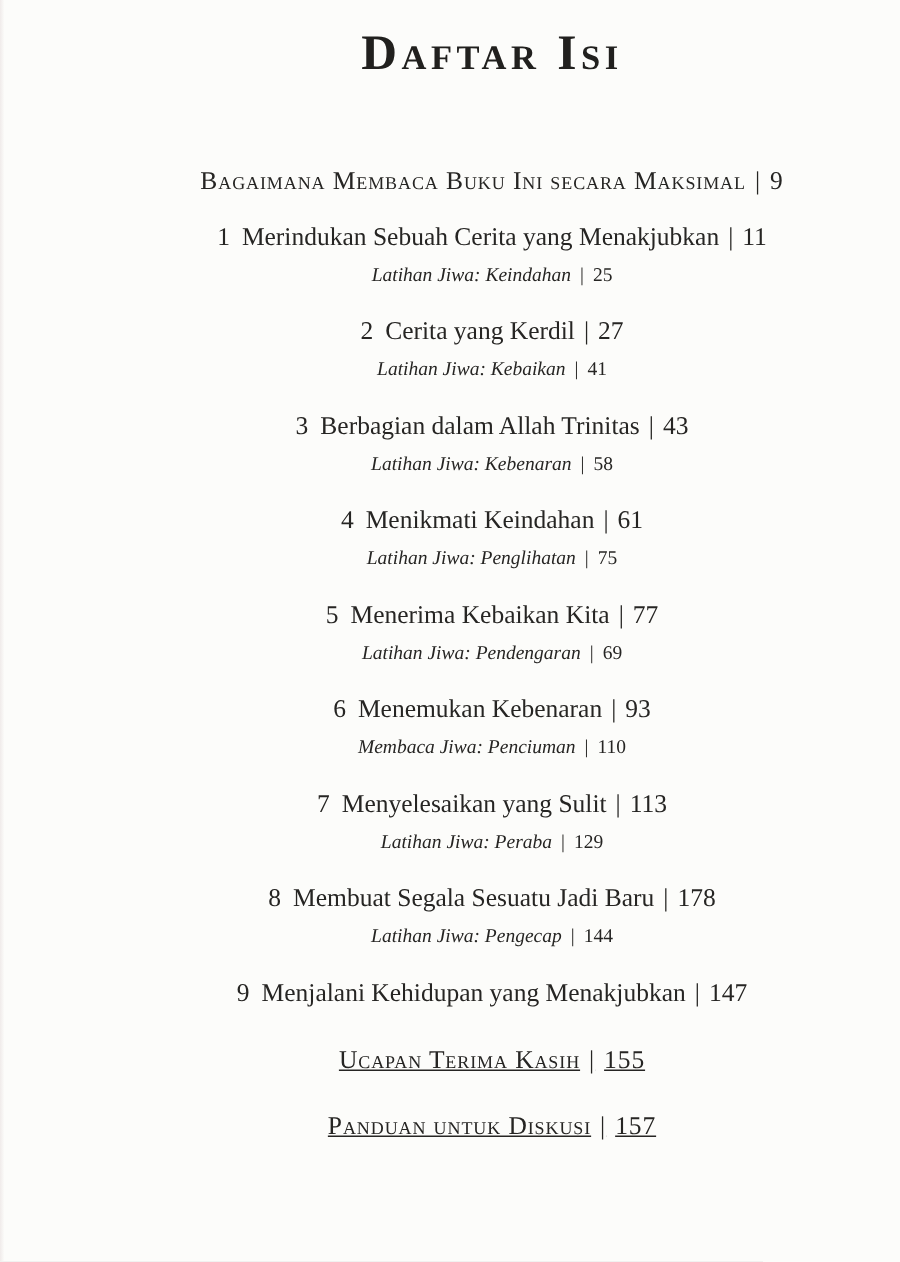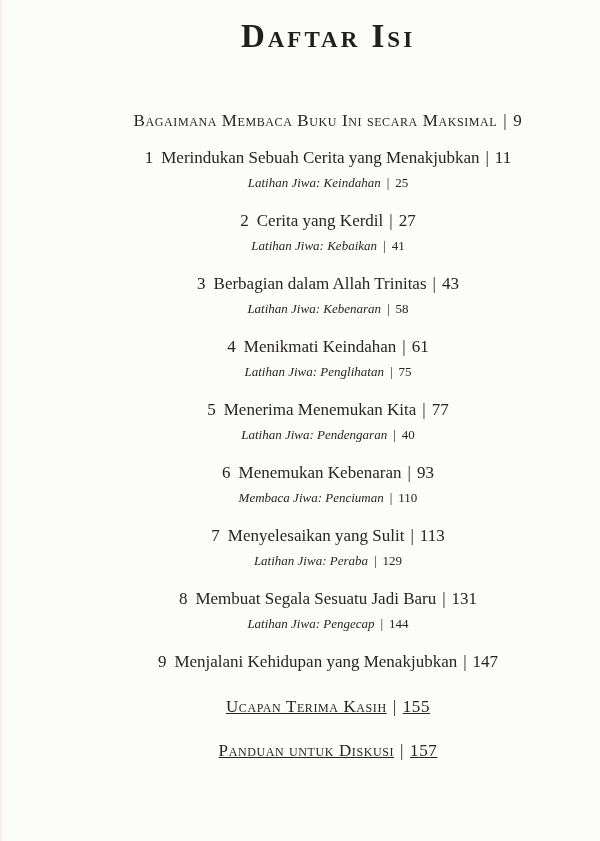--- a/index.html
+++ b/index.html
@@ -144,24 +144,24 @@
     <div class="ch-line">
       <span class="ch-num">4</span><span>Menikmati Keindahan</span><span class="sep">|</span><span>61</span>
     </div>
     <div class="sub-line">
       <span class="sub-label">Latihan Jiwa: Penglihatan</span><span class="sep">|</span><span>75</span>
     </div>
   </div>
 
   <div class="chapter">
     <div class="ch-line">
-      <span class="ch-num">5</span><span>Menerima Menemukan Kita</span><span class="sep">|</span><span>77</span>
-    </div>
-    <div class="sub-line">
-      <span class="sub-label">Latihan Jiwa: Pendengaran</span><span class="sep">|</span><span>40</span>
+      <span class="ch-num">5</span><span>Menerima Kebaikan Kita</span><span class="sep">|</span><span>77</span>
+    </div>
+    <div class="sub-line">
+      <span class="sub-label">Latihan Jiwa: Pendengaran</span><span class="sep">|</span><span>69</span>
     </div>
   </div>
 
   <div class="chapter">
     <div class="ch-line">
       <span class="ch-num">6</span><span>Menemukan Kebenaran</span><span class="sep">|</span><span>93</span>
     </div>
     <div class="sub-line">
       <span class="sub-label">Membaca Jiwa: Penciuman</span><span class="sep">|</span><span>110</span>
     </div>
@@ -171,21 +171,21 @@
     <div class="ch-line">
       <span class="ch-num">7</span><span>Menyelesaikan yang Sulit</span><span class="sep">|</span><span>113</span>
     </div>
     <div class="sub-line">
       <span class="sub-label">Latihan Jiwa: Peraba</span><span class="sep">|</span><span>129</span>
     </div>
   </div>
 
   <div class="chapter">
     <div class="ch-line">
-      <span class="ch-num">8</span><span>Membuat Segala Sesuatu Jadi Baru</span><span class="sep">|</span><span>131</span>
+      <span class="ch-num">8</span><span>Membuat Segala Sesuatu Jadi Baru</span><span class="sep">|</span><span>178</span>
     </div>
     <div class="sub-line">
       <span class="sub-label">Latihan Jiwa: Pengecap</span><span class="sep">|</span><span>144</span>
     </div>
   </div>
 
   <div class="chapter">
     <div class="ch-line">
       <span class="ch-num">9</span><span>Menjalani Kehidupan yang Menakjubkan</span><span class="sep">|</span><span>147</span>
     </div>

